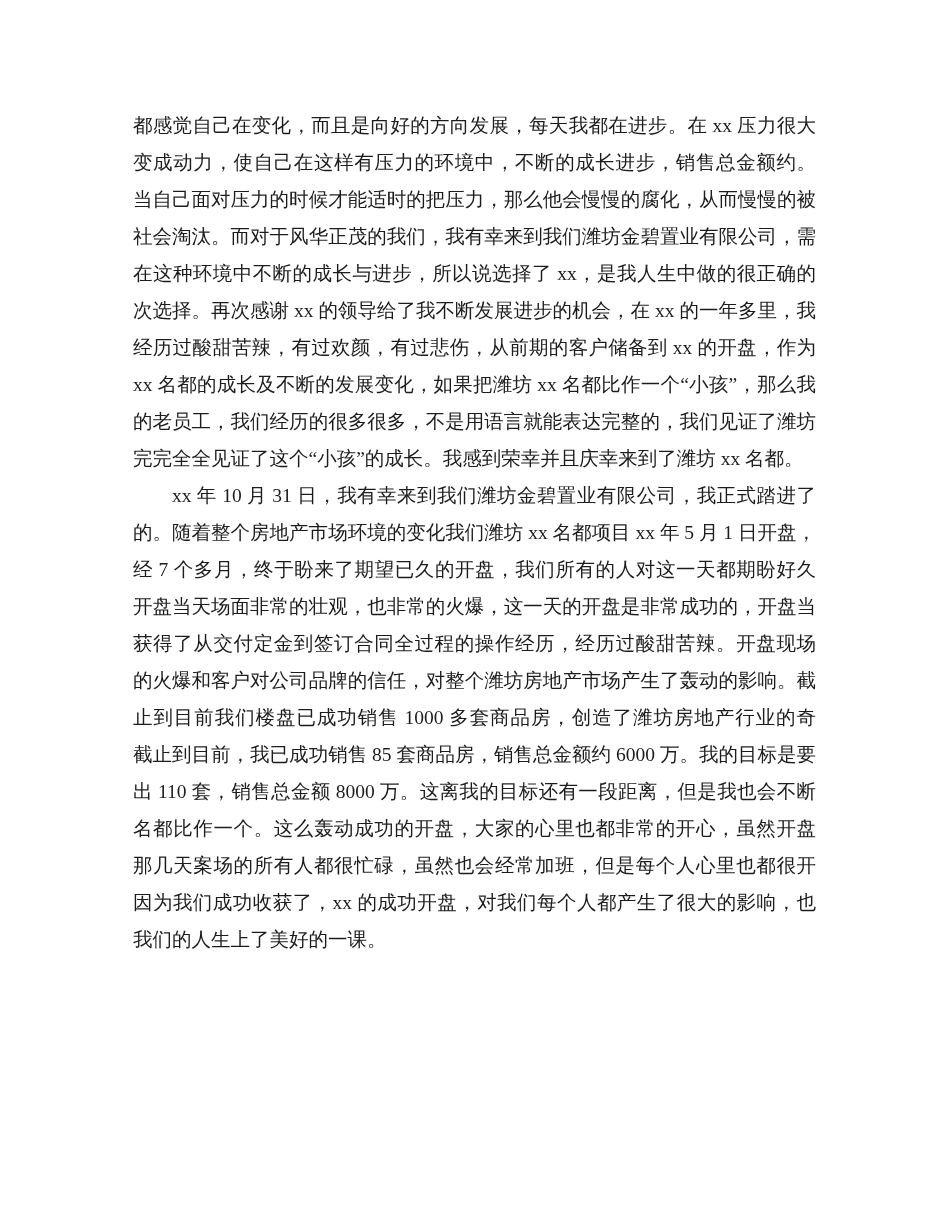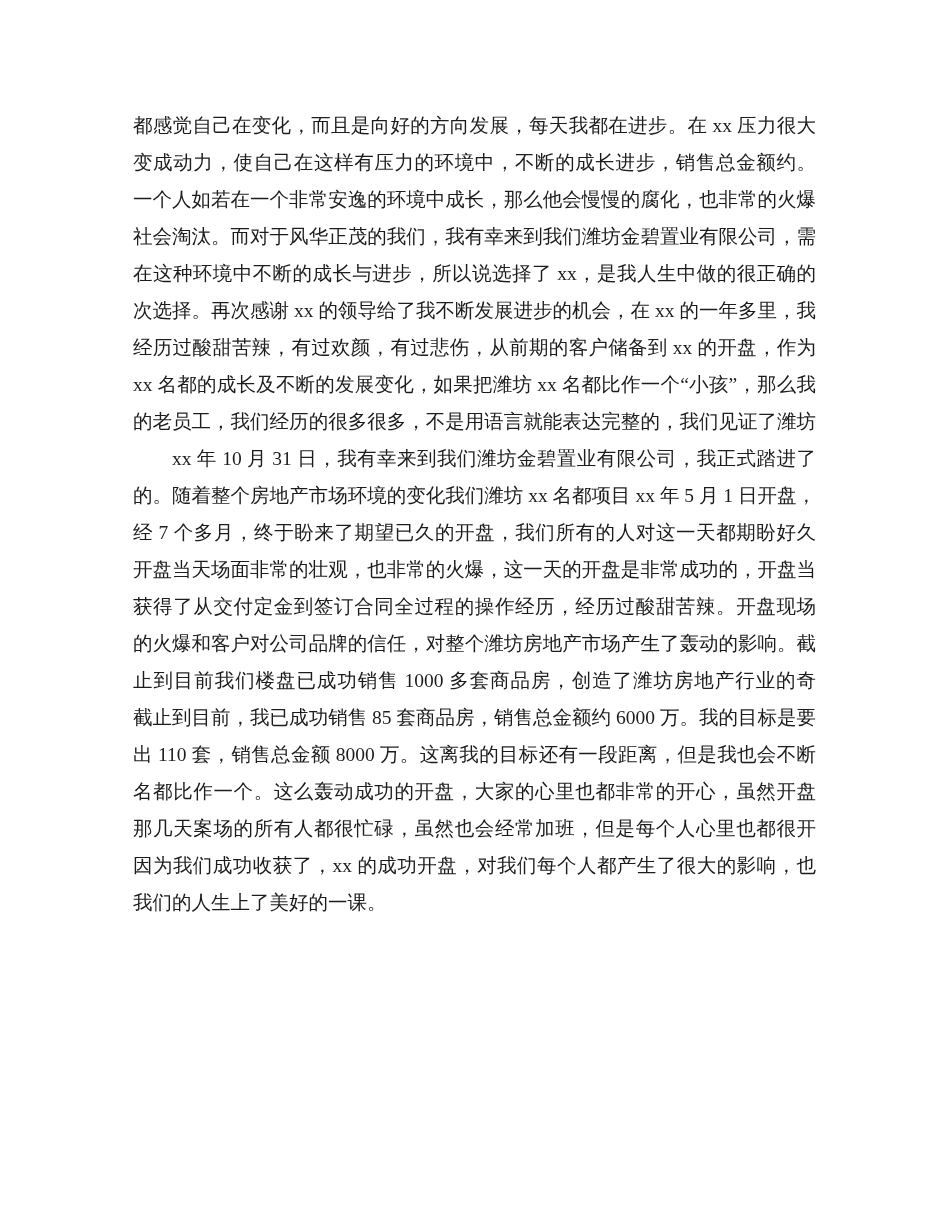--- a/index.html
+++ b/index.html
@@ -43,27 +43,28 @@
   }
 </style>
 </head>
 <body>
 
 <div class="page" style="background: rgb(255, 255, 255);">
   <div class="text-block" id="text-block" style="color: rgb(28, 28, 28);">
       <div class="para">
         <div class="line justify">都感觉自己在变化，而且是向好的方向发展，每天我都在进步。在 xx 压力很大不</div>
         <div class="line justify">变成动力，使自己在这样有压力的环境中，不断的成长进步，销售总金额约。</div>
-        <div class="line justify">一个人如若在一个非常安逸的环境中成长，那么他会慢慢的腐化，也非常的火爆</div>
+        <div class="line justify">当自己面对压力的时候才能适时的把压力，那么他会慢慢的腐化，从而慢慢的被</div>
         <div class="line justify">社会淘汰。而对于风华正茂的我们，我有幸来到我们潍坊金碧置业有限公司，需要</div>
         <div class="line justify">在这种环境中不断的成长与进步，所以说选择了 xx，是我人生中做的很正确的一</div>
         <div class="line justify">次选择。再次感谢 xx 的领导给了我不断发展进步的机会，在 xx 的一年多里，我们</div>
         <div class="line justify">经历过酸甜苦辣，有过欢颜，有过悲伤，从前期的客户储备到 xx 的开盘，作为 xx</div>
         <div class="line justify">xx 名都的成长及不断的发展变化，如果把潍坊 xx 名都比作一个“小孩”，那么我</div>
         <div class="line justify">的老员工，我们经历的很多很多，不是用语言就能表达完整的，我们见证了潍坊</div>
+        <div class="line">完完全全见证了这个“小孩”的成长。我感到荣幸并且庆幸来到了潍坊 xx 名都。</div>
       </div>
       <div class="para">
         <div class="line justify indent">xx 年 10 月 31 日，我有幸来到我们潍坊金碧置业有限公司，我正式踏进了房</div>
         <div class="line justify">的。随着整个房地产市场环境的变化我们潍坊 xx 名都项目 xx 年 5 月 1 日开盘，历</div>
         <div class="line justify">经 7 个多月，终于盼来了期望已久的开盘，我们所有的人对这一天都期盼好久了，</div>
         <div class="line justify">开盘当天场面非常的壮观，也非常的火爆，这一天的开盘是非常成功的，开盘当</div>
         <div class="line justify">获得了从交付定金到签订合同全过程的操作经历，经历过酸甜苦辣。开盘现场</div>
         <div class="line justify">的火爆和客户对公司品牌的信任，对整个潍坊房地产市场产生了轰动的影响。截</div>
         <div class="line justify">止到目前我们楼盘已成功销售 1000 多套商品房，创造了潍坊房地产行业的奇迹。</div>
         <div class="line justify">截止到目前，我已成功销售 85 套商品房，销售总金额约 6000 万。我的目标是要售</div>

